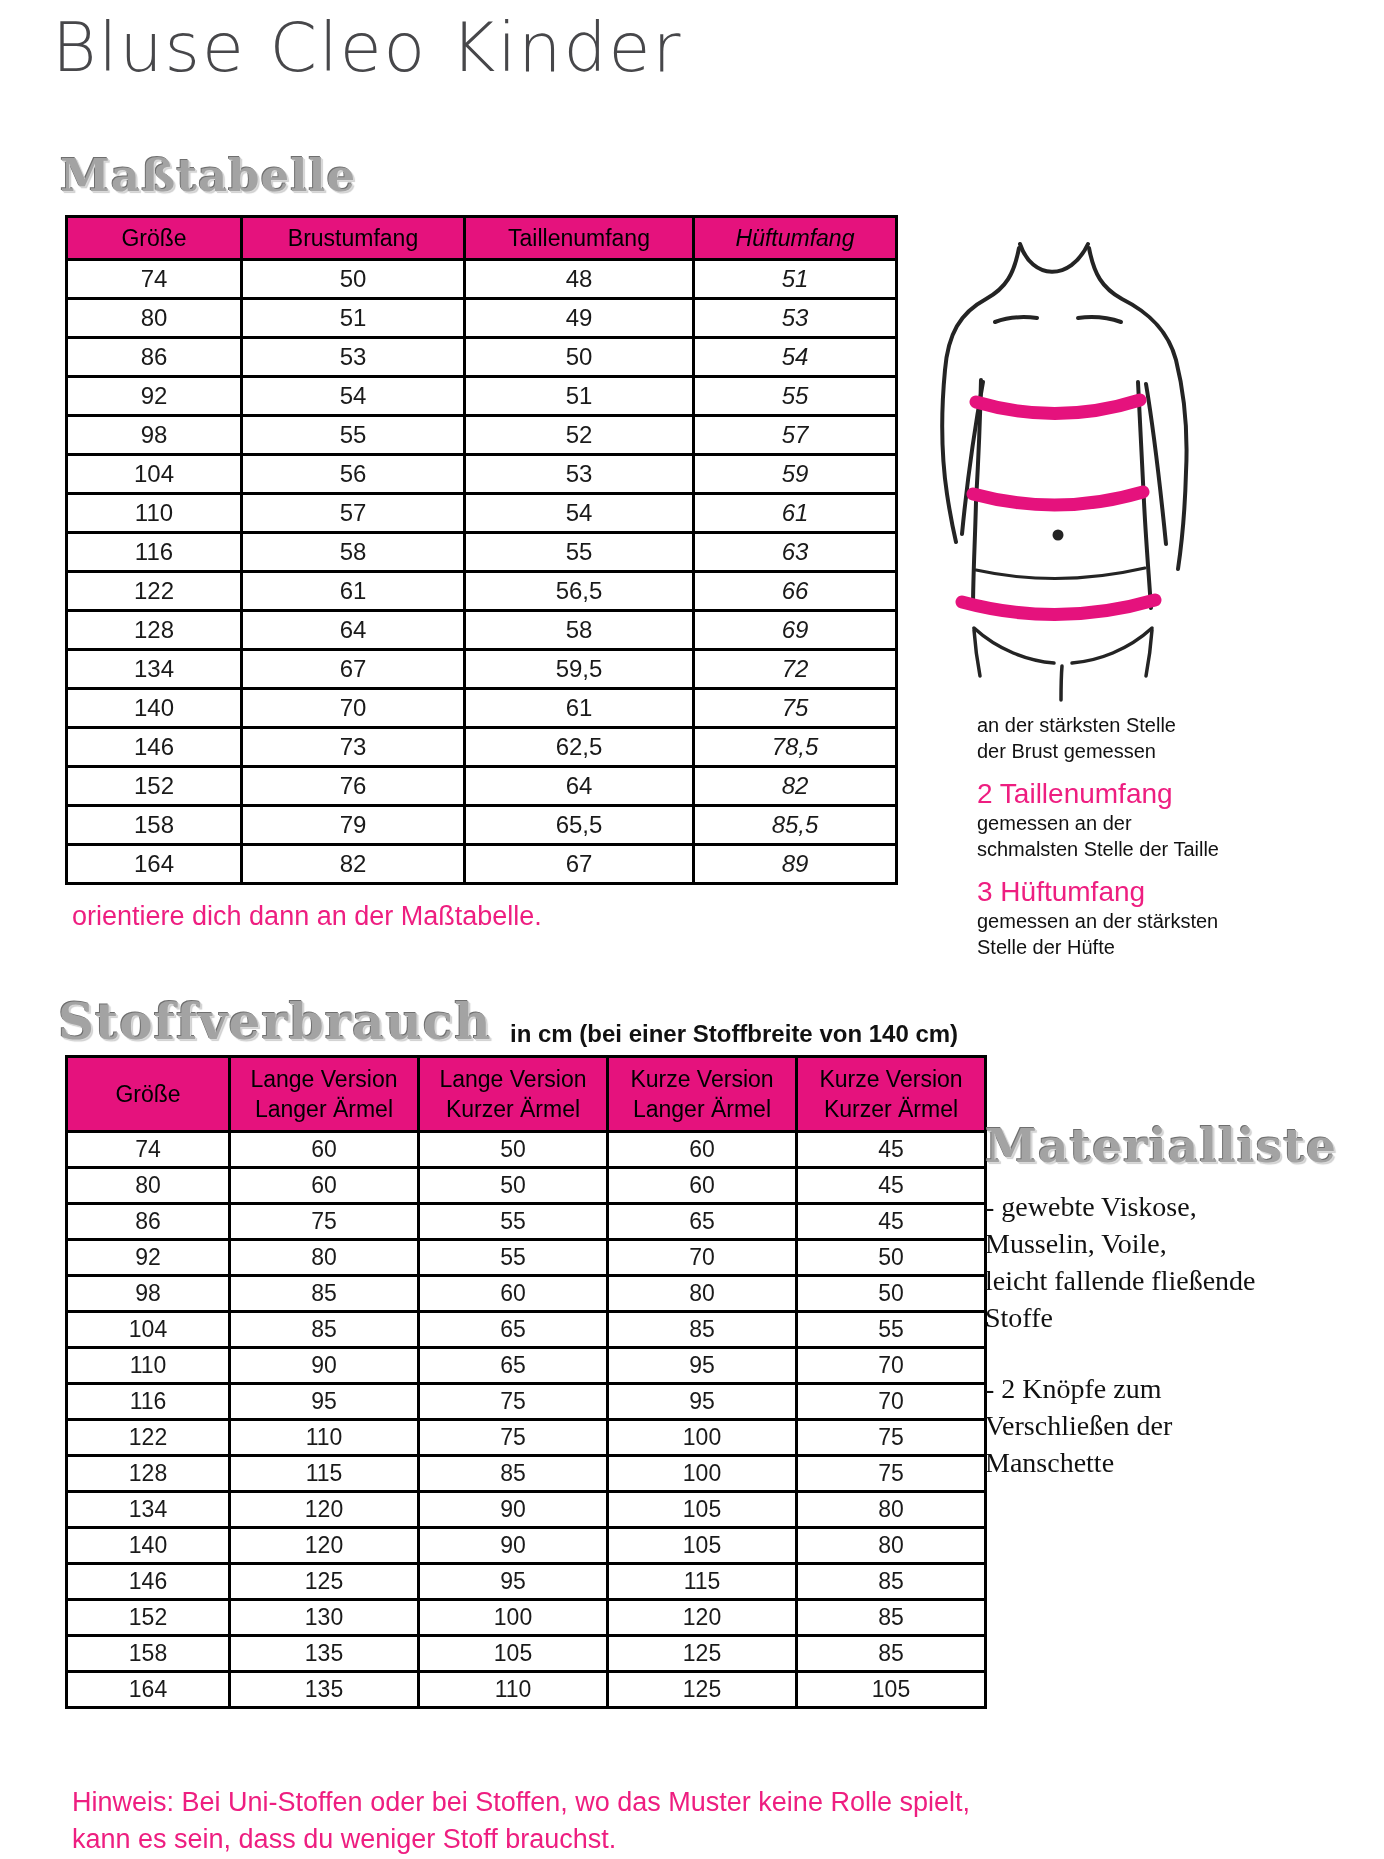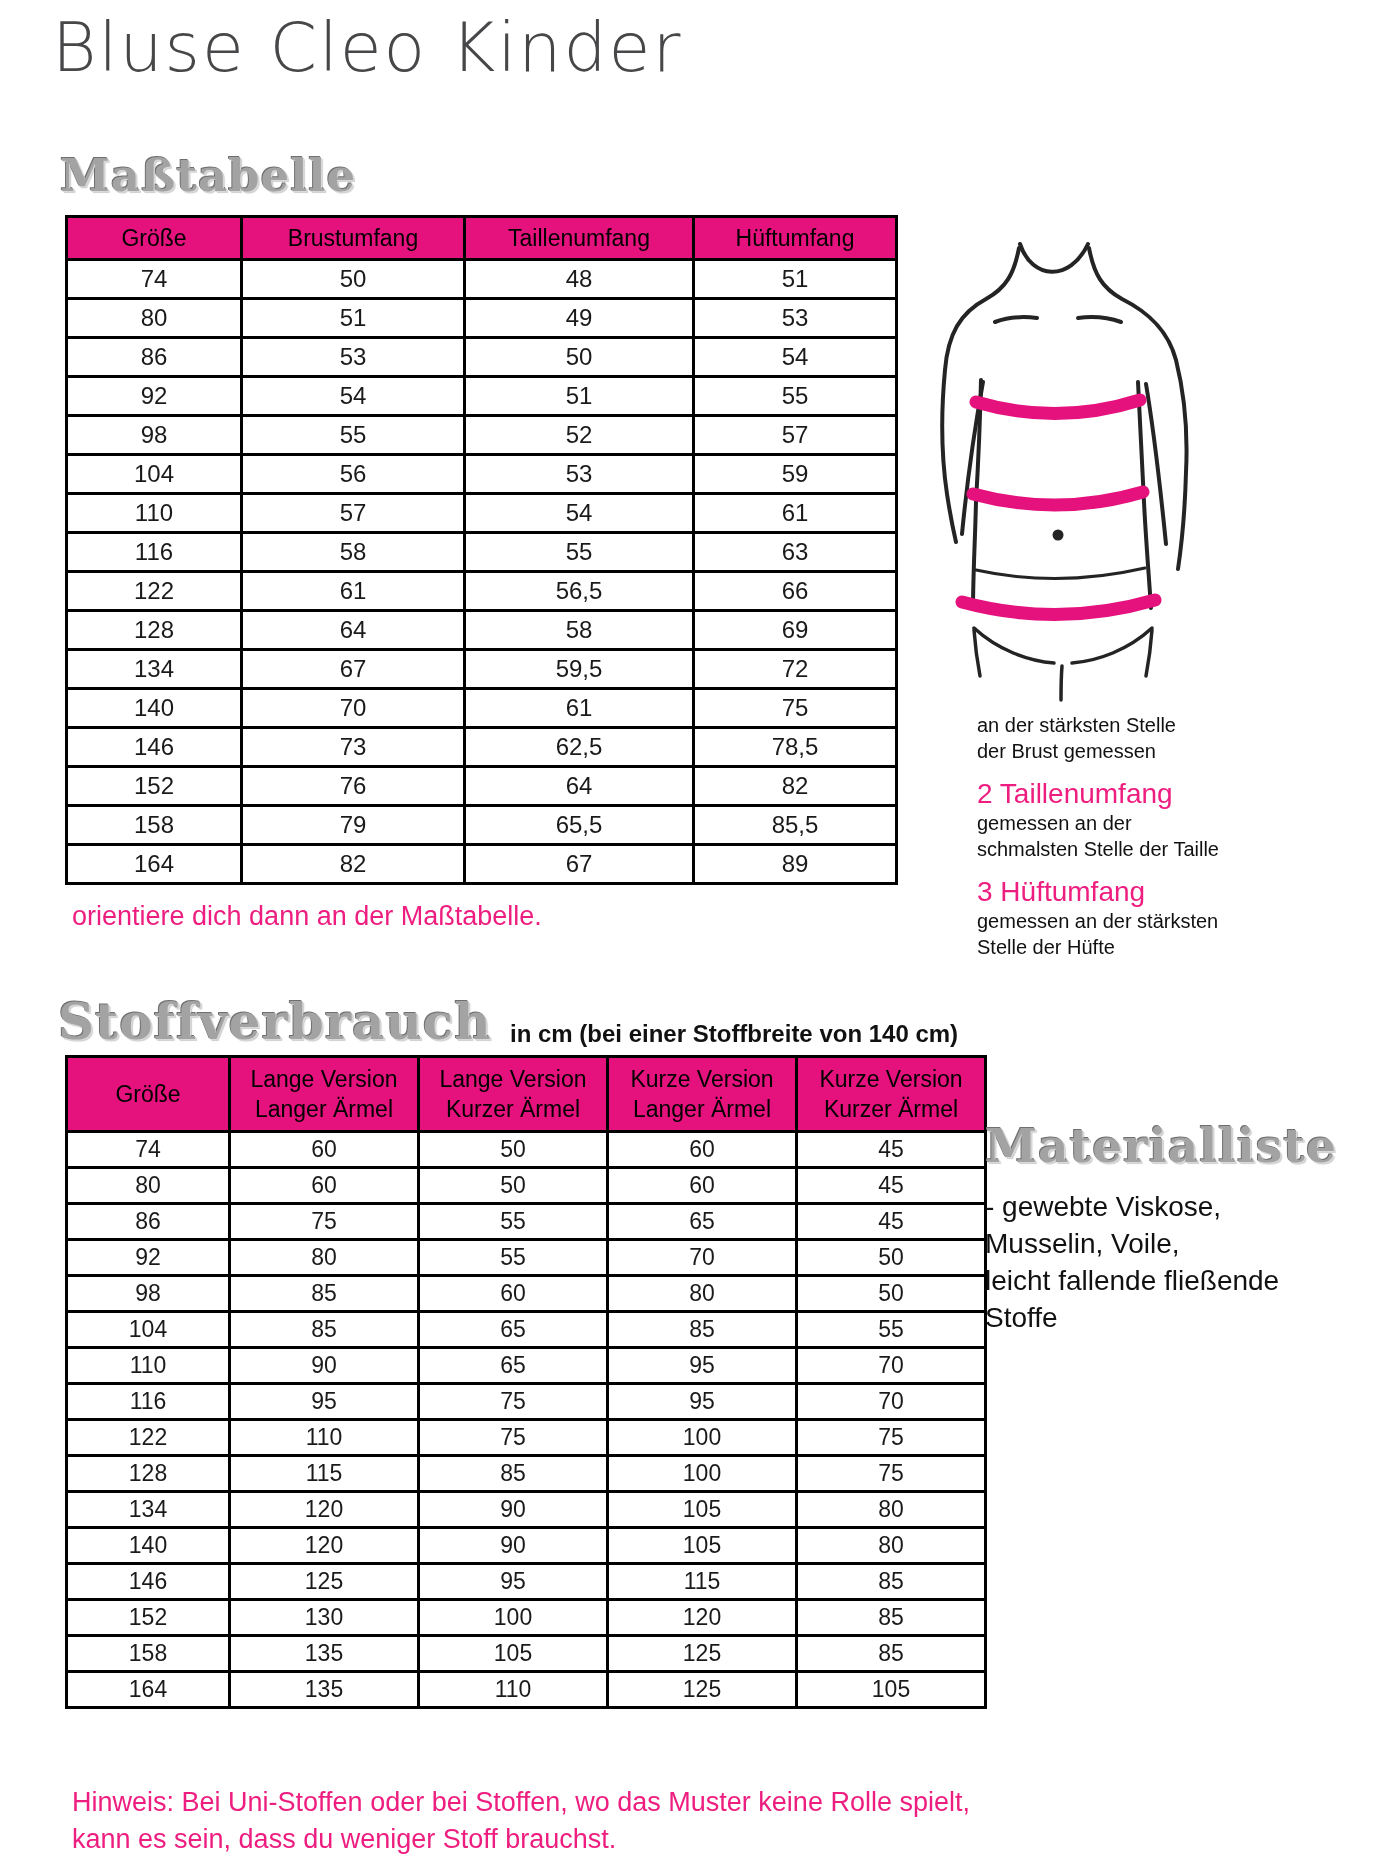--- a/index.html
+++ b/index.html
@@ -23,34 +23,34 @@
   .subtitle{
     position:absolute;left:510px;top:1020px;font-size:24px;font-weight:700;color:#111;
     white-space:nowrap;
   }
   table{position:absolute;border-collapse:collapse;table-layout:fixed;}
   th,td{border:3px solid #000;text-align:center;padding:0;}
   th{background:var(--accent);color:#000;font-weight:400;margin-left:6px;}
   .t1{left:65px;top:215px;width:818px;}
   .t1 th{height:40px;font-size:23px;}
   .t1 td{height:36px;font-size:24px;}
-  .t1 .c0{width:172px;} .t1 .c1{width:220px;} .t1 .c2{width:226px;} .t1 .c3{width:200px;}
+  .t1 .c0{width:172px;} .t1 .c1{width:220px;} .t1 .c2{width:226px;} .t1 .c3{width:200px;font-style:italic;}
   .t2{left:65px;top:1055px;width:904px;}
   .t2 th{height:72px;font-size:23px;line-height:30px;}
   .t2 td{height:33px;font-size:23px;}
   .t2 .c0{width:160px;} .t2 .c1,.t2 .c2,.t2 .c3,.t2 .c4{width:186px;}
   .pink-note{position:absolute;color:var(--accent-text);font-size:27px;line-height:37px;white-space:nowrap;}
   .note1{left:72px;top:898px;}
   .note2{left:72px;top:1784px;}
   .figure-wrap{position:absolute;left:940px;top:232px;width:320px;height:470px;}
   .legend{position:absolute;left:977px;top:712px;width:320px;}
   .legend-item{margin-bottom:13px;}
   .legend-label{color:var(--accent-text);font-size:28px;line-height:33px;}
   .legend-desc{color:#111;font-size:20px;line-height:26px;}
-  .materials{position:absolute;left:985px;top:1188px;width:370px;}
+  .materials{position:absolute;left:985px;top:1188px;width:370px;font-family:Liberation Serif, serif;}
   .material-group{margin-bottom:34px;}
   .material-line{font-size:28px;line-height:37px;color:#111;white-space:nowrap;}
 </style>
 </head>
 <body>
 
 <div class="page">
 
   <h1 class="doc-title">Bluse Cleo Kinder</h1>
 
@@ -344,20 +344,25 @@
   </table>
 
   <h2 class="sketch h-mat">Materialliste</h2>
   <div class="materials" id="materials">
       <div class="material-group">
         <div class="material-line">- gewebte Viskose,</div>
         <div class="material-line">Musselin, Voile,</div>
         <div class="material-line">leicht fallende fließende</div>
         <div class="material-line">Stoffe</div>
       </div>
+      <div class="material-group">
+        <div class="material-line">- 2 Knöpfe zum</div>
+        <div class="material-line">Verschließen der</div>
+        <div class="material-line">Manschette</div>
+      </div>
     </div>
 
   <div class="pink-note note2" id="stoff-note">
       <div>Hinweis: Bei Uni-Stoffen oder bei Stoffen, wo das Muster keine Rolle spielt,</div>
       <div>kann es sein, dass du weniger Stoff brauchst.</div>
     </div>
 
 </div>
 
 </body></html>

